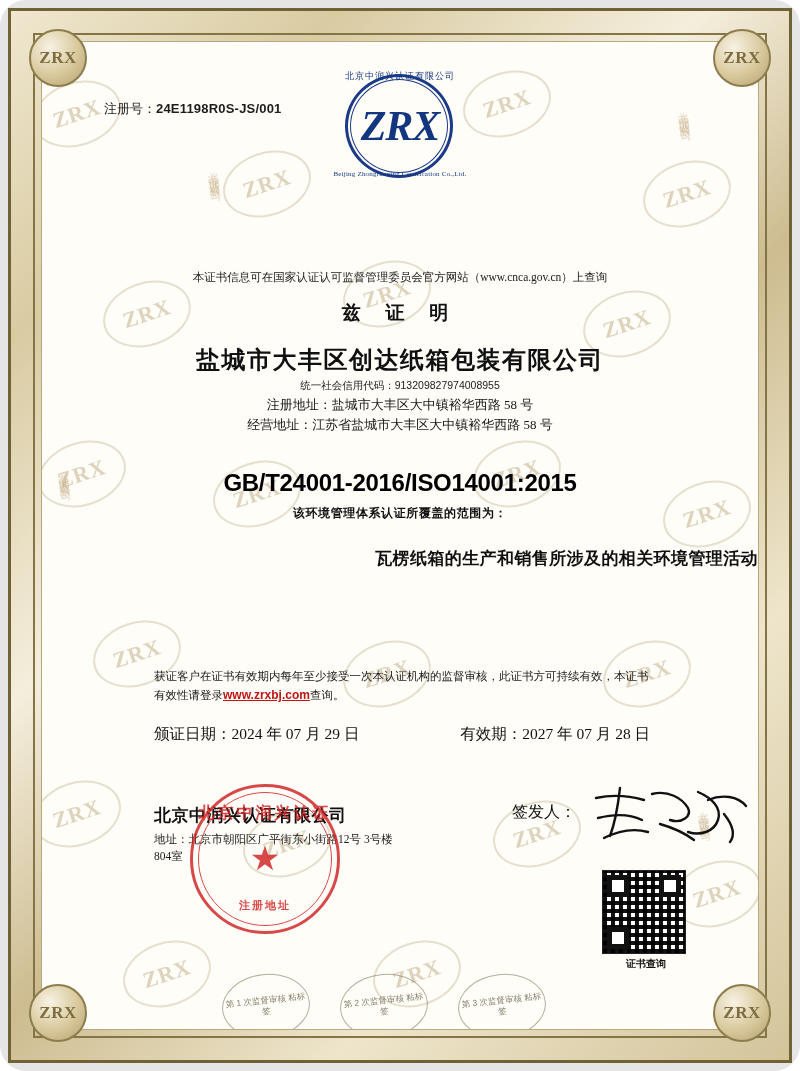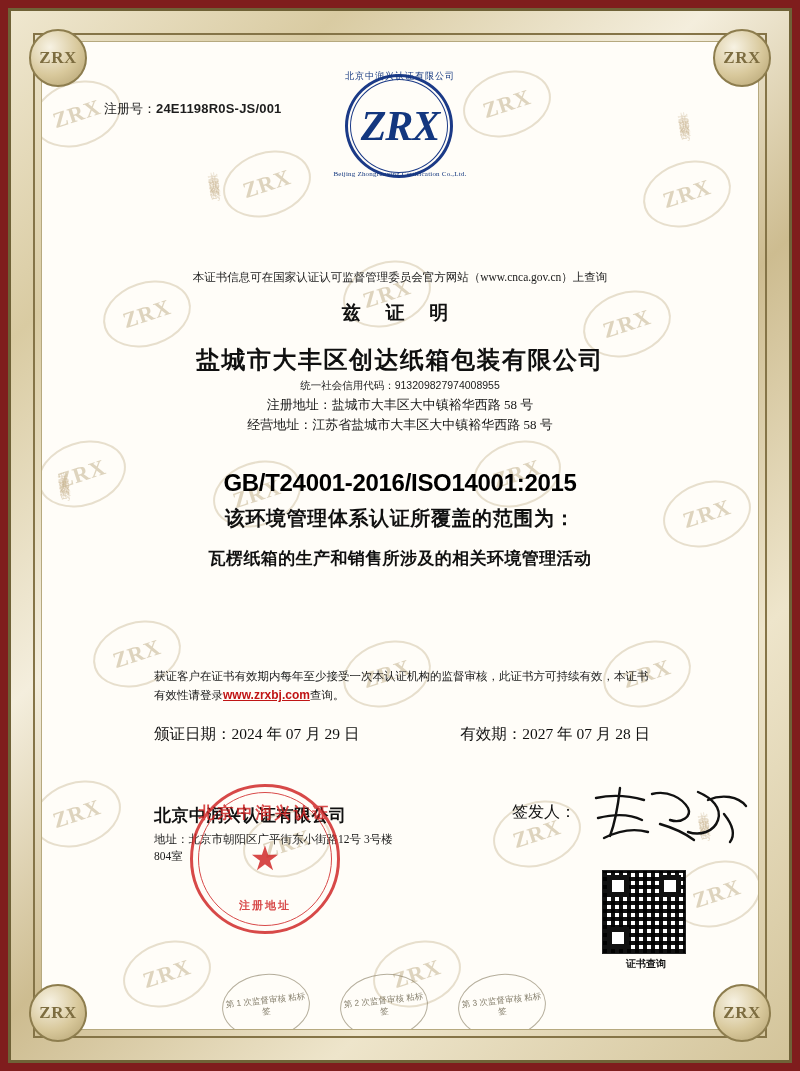--- a/index.html
+++ b/index.html
@@ -12,21 +12,22 @@
     height: 1071px;
     font-family: "Liberation Serif", serif;
     position: relative;
     overflow: hidden;
   }
 
   
   .page {
     position: absolute;
     inset: 0;
-    background: #7f1d1d;
+    background: #e5e5e5;
+    border-radius: 26px;
   }
   .frame-outer {
     position: absolute;
     left: 8px; top: 8px; right: 8px; bottom: 8px;
     border: 3px solid #6f6237;
     background:
       linear-gradient(135deg, #efe7cf 0%, #d9cba2 18%, #f4eedd 38%, #cdbc90 55%, #eee5cb 75%, #d3c49a 100%);
     box-sizing: border-box;
   }
   .frame-inner-line {
@@ -269,31 +270,31 @@
     color: #000;
     font-family: "Liberation Sans", sans-serif;
     letter-spacing: -0.3px;
   }
 
   .scope-label {
     position: absolute;
     left: 0; right: 0;
     top: 463px;
     text-align: center;
-    font-size: 20px;
+    font-size: 12px;
     font-weight: bold;
     color: #101010;
     letter-spacing: 0.6px;
   }
 
   .scope-text {
     position: absolute;
     left: 0; right: 0;
     top: 505px;
-    text-align: center;
+    text-align: right;
     font-size: 17px;
     font-weight: bold;
     color: #101010;
     letter-spacing: 0.4px;
   }
 
   .fineprint {
     position: absolute;
     left: 112px;
     right: 108px;

